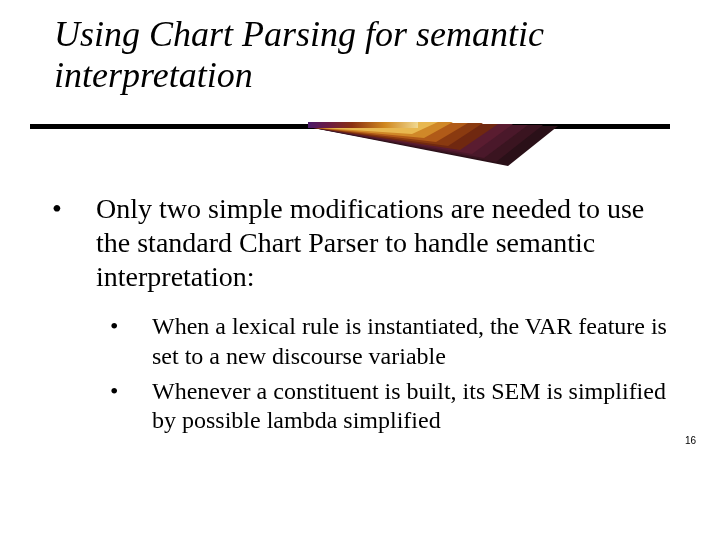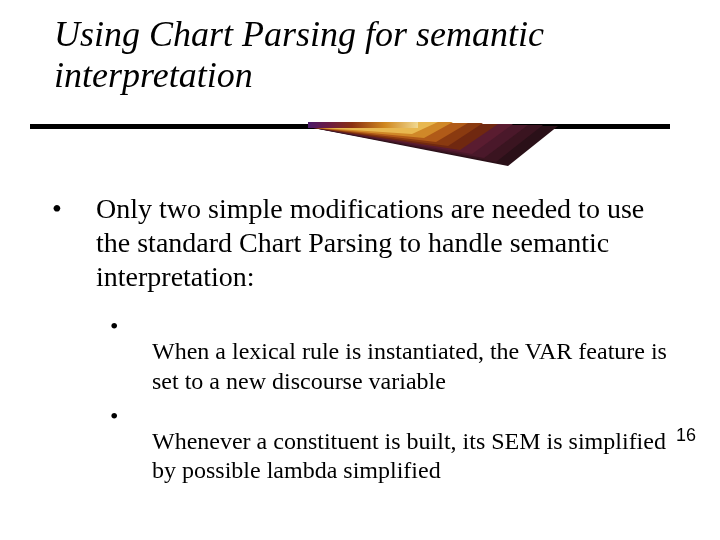--- a/index.html
+++ b/index.html
@@ -76,28 +76,27 @@
     line-height: 1.22;
     margin-bottom: 6px;
   }
   .b2 .dot {
     width: 42px;
     flex: 0 0 42px;
     text-align: left;
   }
   .b2 .txt {
     flex: 1;
-    margin-top: 25px;
   }
   .pagenum {
     position: absolute;
     right: 24px;
     bottom: 14px;
     font-family: Arial, Helvetica, sans-serif;
-    font-size: 18px;
+    font-size: 10px;
     color: #000;
   }
 </style>
 </head>
 <body>
 
 <div class="slide">
 
   <div class="title">Using Chart Parsing for semantic interpretation</div>
 
@@ -126,21 +125,21 @@
         <path d="M0 12 L130 12 L104 24 L0 17 Z" fill="#e8b850"></path>
 
         <rect x="0" y="12" width="110" height="6" fill="url(#g)"></rect>
       </svg>
     </div>
   </div>
 
   <div class="body">
     <div class="b1">
       <div class="dot">•</div>
-      <div class="txt">Only two simple modifications are needed to use the standard Chart Parsing to handle semantic interpretation:</div>
+      <div class="txt">Only two simple modifications are needed to use the standard Chart Parser to handle semantic interpretation:</div>
     </div>
     <div class="sub">
       <div class="b2">
         <div class="dot">•</div>
         <div class="txt">When a lexical rule is instantiated, the VAR feature is set to a new discourse variable</div>
       </div>
       <div class="b2">
         <div class="dot">•</div>
         <div class="txt">Whenever a constituent is built, its SEM is simplified by possible lambda simplified</div>
       </div>

